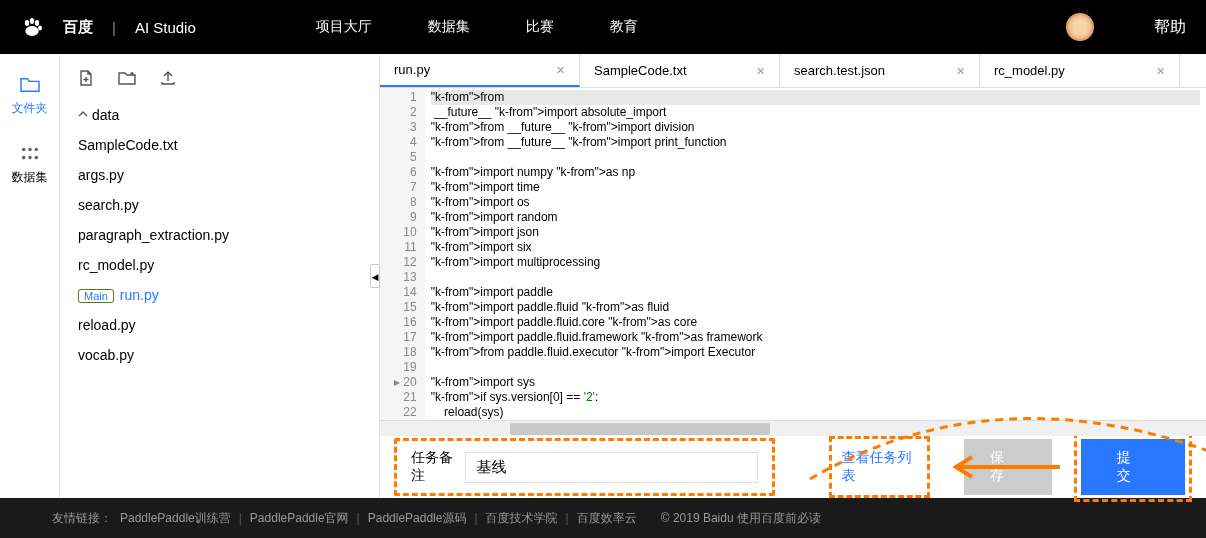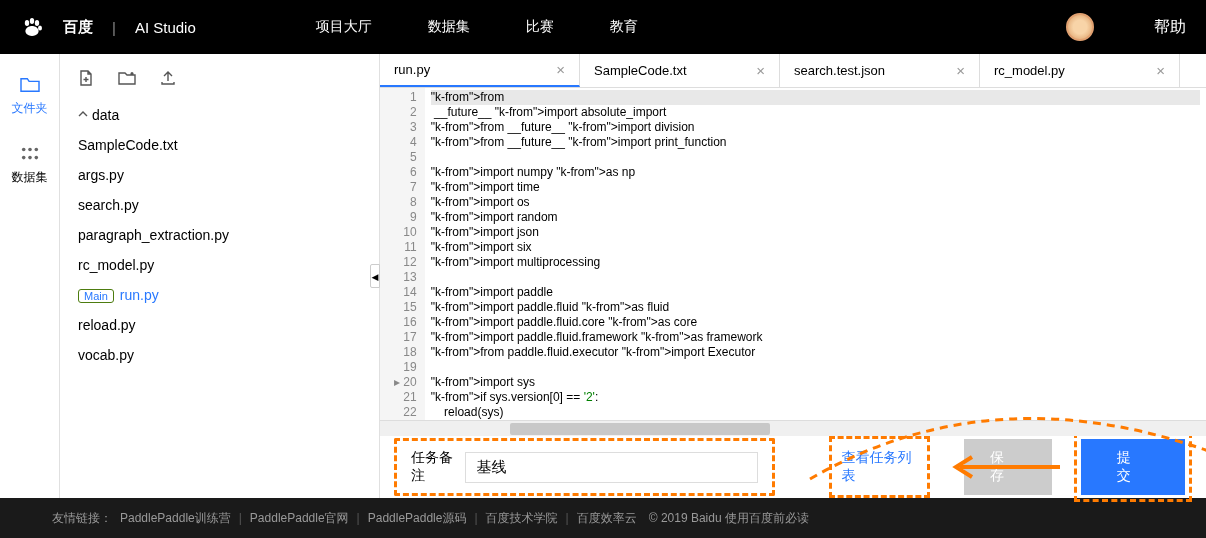--- a/index.html
+++ b/index.html
@@ -230,14 +230,14 @@
   <span>友情链接：</span>
   <span>PaddlePaddle训练营</span>
     <span class="sep">|</span>
   <span>PaddlePaddle官网</span>
     <span class="sep">|</span>
   <span>PaddlePaddle源码</span>
     <span class="sep">|</span>
   <span>百度技术学院</span>
     <span class="sep">|</span>
   <span>百度效率云</span>
-  <span style="margin-left:8px">© 2019 Baidu 使用百度前必读</span>
+  <span style="margin-left:20px">© 2019 Baidu 使用百度前必读</span>
 </div>
 
 </body></html>

